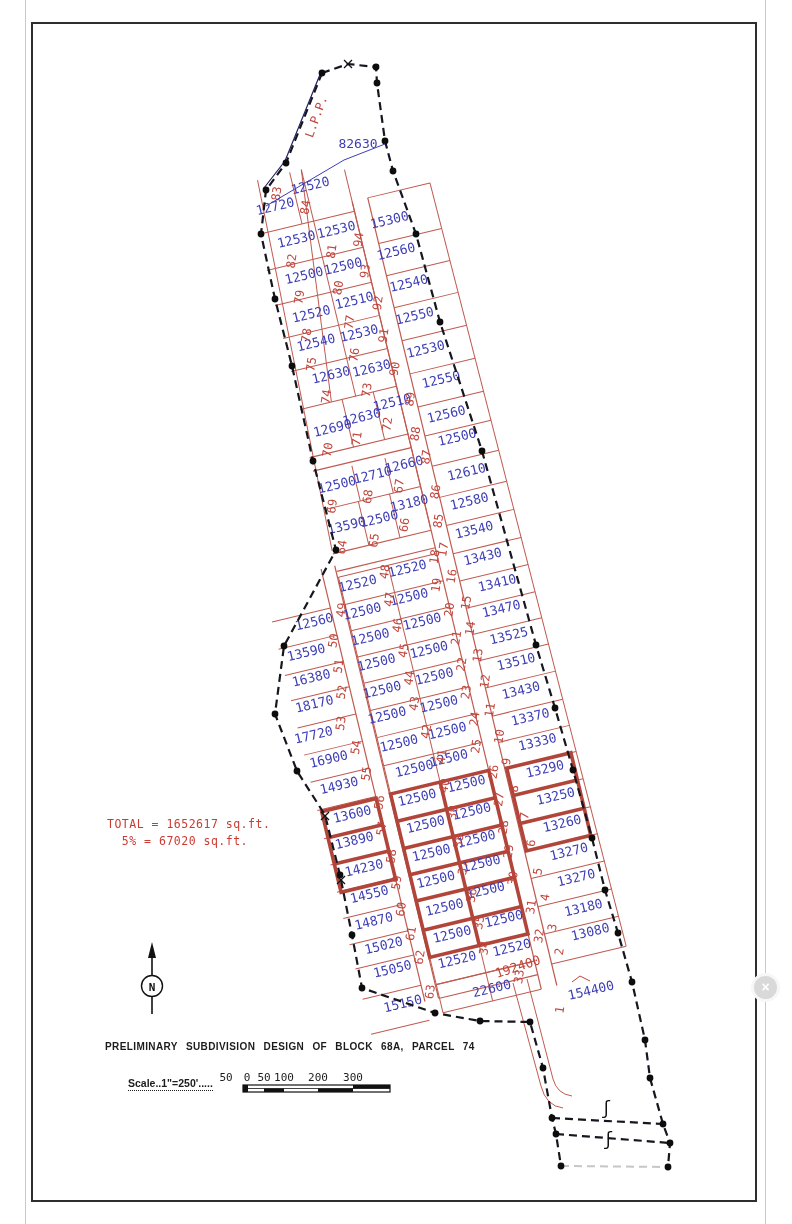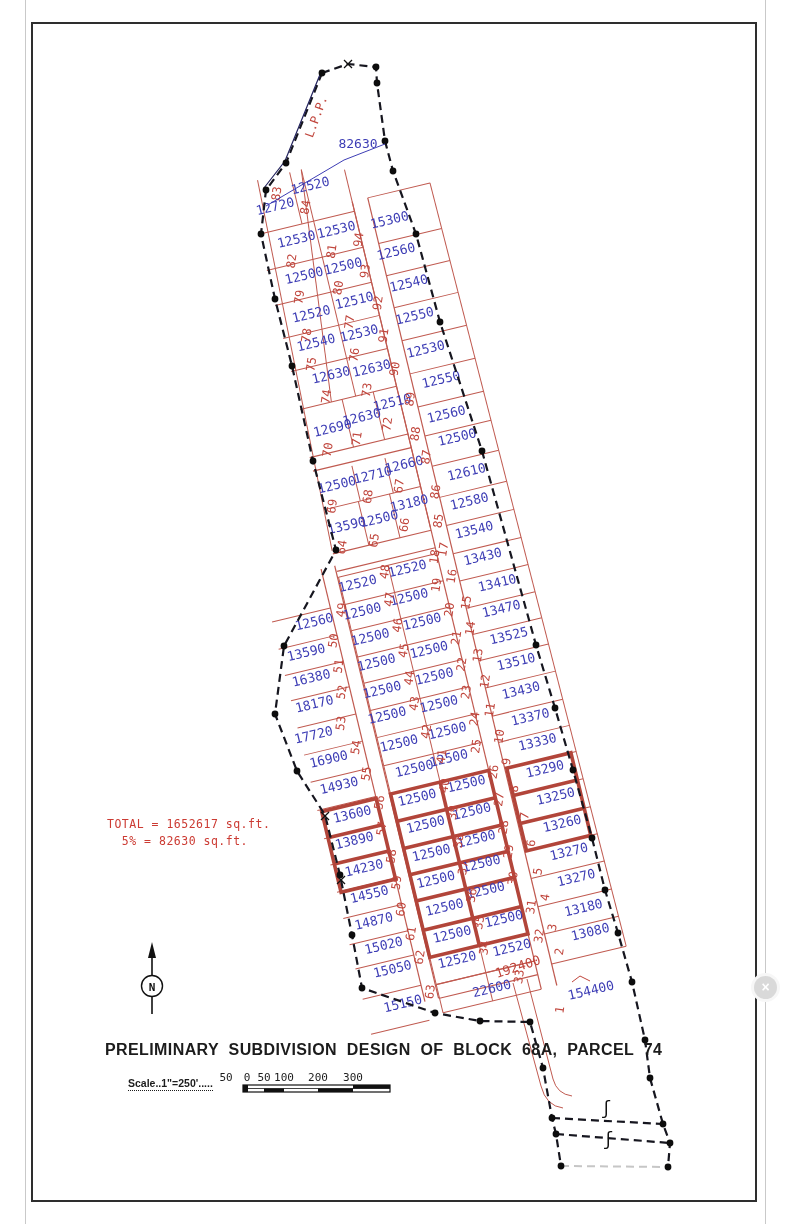--- a/index.html
+++ b/index.html
@@ -3,21 +3,21 @@
 <meta charset="utf-8">
 <style>
   html,body{margin:0;padding:0;background:#fff;}
   .page{position:relative;width:792px;height:1224px;background:#ffffff;overflow:hidden;
         font-family:"DejaVu Sans Mono",monospace;}
   .edge-line{position:absolute;top:0;bottom:0;width:1px;background:#c9c9c9;}
   .border-rect{position:absolute;left:31px;top:22px;width:726px;height:1180px;
                border:2px solid #2e2e2e;box-sizing:border-box;}
   svg.plat{position:absolute;left:0;top:0;}
   .lbl{position:absolute;white-space:pre;}
-  .title-lbl{font-family:"Liberation Sans",sans-serif;font-weight:bold;font-size:16px;
+  .title-lbl{font-family:"Liberation Sans",sans-serif;font-weight:bold;font-size:10px;
              color:#1c1c1c;letter-spacing:.4px;word-spacing:5px;}
   .scale-lbl{font-family:"Liberation Sans",sans-serif;font-weight:bold;font-size:10.5px;
              color:#1c1c1c;border-bottom:1px dotted #1c1c1c;padding-bottom:1px;}
   .total-lbl{color:#cc3b33;font-size:11.5px;line-height:17px;letter-spacing:.5px;}
   .close-chip{position:absolute;left:754px;top:976px;width:23px;height:23px;border-radius:50%;
               background:#d9d9d9;color:#ffffff;font-family:"Liberation Sans",sans-serif;
               font-weight:bold;font-size:14px;text-align:center;line-height:23px;
               box-shadow:0 0 0 3px #f7f7f7;cursor:pointer;}
   text{font-family:"DejaVu Sans Mono",monospace;}
 </style>
@@ -424,20 +424,20 @@
           <text x="226" y="1081" text-anchor="middle">50</text>
           <text x="247" y="1081" text-anchor="middle">0</text>
           <text x="264" y="1081" text-anchor="middle">50</text>
           <text x="284" y="1081" text-anchor="middle">100</text>
           <text x="318" y="1081" text-anchor="middle">200</text>
           <text x="353" y="1081" text-anchor="middle">300</text>
         </g>
     </g>
   </svg>
 
-  <div class="lbl total-lbl" style="left:107px;top:816px"><span>TOTAL = 1652617 sq.ft.</span><br><span>  5% = 82630 sq.ft.</span></div>
+  <div class="lbl total-lbl" style="left:107px;top:816px"><span>TOTAL = 1652617 sq.ft.</span><br><span>  5% = 67020 sq.ft.</span></div>
 
   <div class="lbl title-lbl" style="left:105px;top:1041px">PRELIMINARY SUBDIVISION DESIGN OF BLOCK 68A, PARCEL 74</div>
 
   <div class="lbl scale-lbl" style="left:128px;top:1077px">Scale..1"=250'.....</div>
 
   <div class="close-chip">×</div>
 </div>
 
 </body></html>

